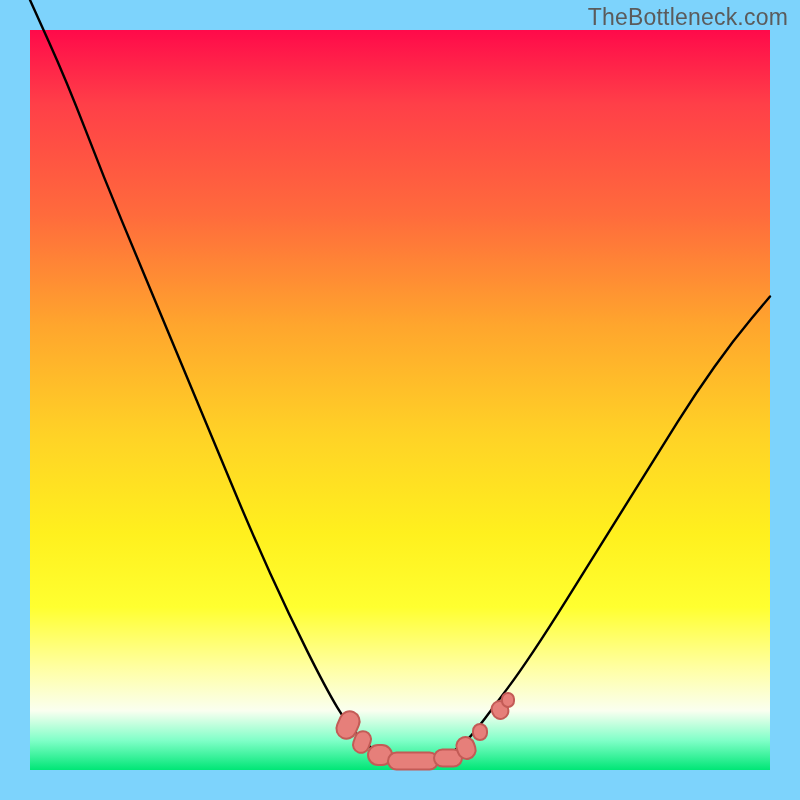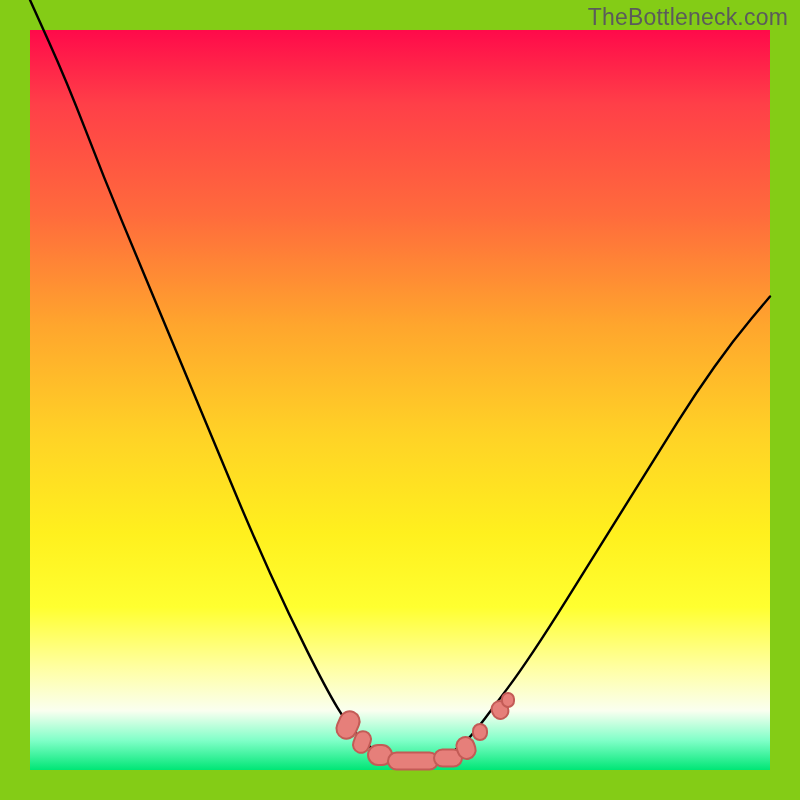--- a/index.html
+++ b/index.html
@@ -8,21 +8,21 @@
     width: 800px;
     height: 800px;
     background: #000;
     overflow: hidden;
     font-family: Arial, Helvetica, sans-serif;
   }
   .stage {
     position: relative;
     width: 800px;
     height: 800px;
-    background: #84cc16;
+    background: #7dd3fc;
   }
   .plot-area {
     position: absolute;
     left: 30px;
     top: 30px;
     width: 740px;
     height: 740px;
     background: linear-gradient(to bottom,
       #ff0a4a 0%,
       #ff3f48 10%,

